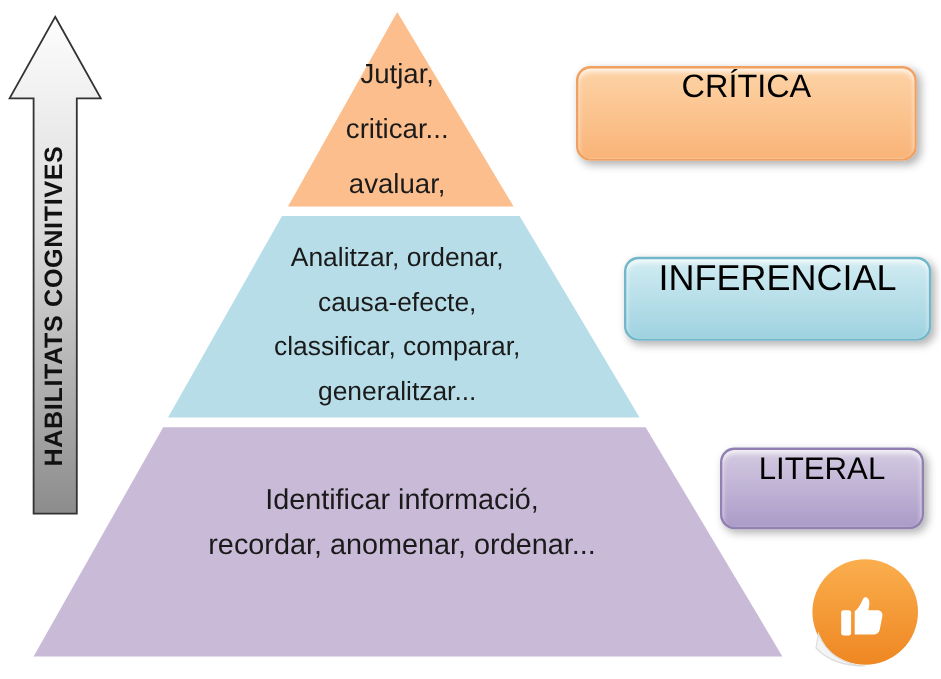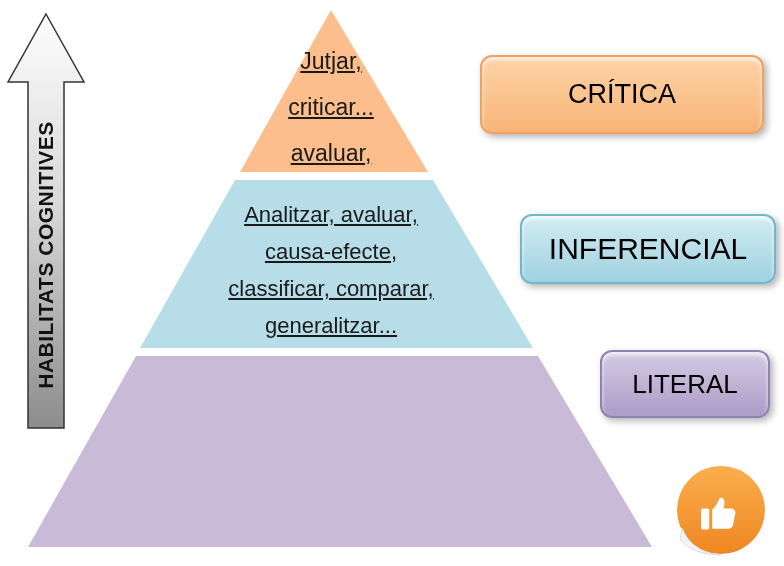--- a/index.html
+++ b/index.html
@@ -8,44 +8,44 @@
     width:784px;height:566px;
     background:#ffffff;
     overflow:hidden;
     font-family:"Liberation Sans", sans-serif;
     color:#1c1c1c;
   }
   #shapes{position:absolute;left:0;top:0;width:784px;height:566px;}
   .level-text{
     position:absolute;
     display:flex;flex-direction:column;align-items:center;
-    text-align:right;color:#1a1a1a;text-decoration:underline;
+    text-align:right;color:#1a1a1a;
   }
   .lt-top{left:191px;top:38px;width:280px;font-size:23px;line-height:46px;}
   .lt-mid{left:171px;top:196px;width:320px;font-size:22px;line-height:37px;}
   .lt-bot{left:125px;top:398px;width:420px;font-size:24px;line-height:38px;}
   .badge{
     position:absolute;
-    display:flex;align-items:center;justify-content:center;
+    display:flex;justify-content:center;
     border-radius:12px;
     color:#000;
     box-shadow:3px 3px 7px rgba(0,0,0,0.30), inset 0 3px 4px rgba(255,255,255,0.75);
   }
   .badge-critica{
     left:480px;top:55px;width:280px;height:75px;font-size:27px;
     background:linear-gradient(#FDD3A6,#F9B478);
     border:2px solid #F0A060;
   }
   .badge-inferencial{
     left:520px;top:214px;width:252px;height:66px;font-size:30px;
     background:linear-gradient(#D2ECF2,#9ED2E0);
     border:2px solid #72B6CA;
   }
   .badge-literal{
-    left:600px;top:350px;width:166px;height:64px;font-size:26px;
+    left:600px;top:373px;width:166px;height:64px;font-size:26px;
     background:linear-gradient(#D4CBE2,#AB9BC8);
     border:2px solid #9180B2;
   }
   .arrow-label{
     position:absolute;
     left:-124px;top:241px;width:340px;height:28px;
     transform:rotate(-90deg);
     transform-origin:center;
     text-align:center;
     font-size:21px;font-weight:bold;color:#111;
@@ -90,26 +90,30 @@
 
   <div class="arrow-label">HABILITATS COGNITIVES</div>
 
   <div class="level-text lt-top">
     <span>Jutjar,</span>
     <span>criticar...</span>
     <span>avaluar,</span>
   </div>
 
   <div class="level-text lt-mid">
-    <span>Analitzar, avaluar,</span>
+    <span>Analitzar, ordenar,</span>
     <span>causa-efecte,</span>
     <span>classificar, comparar,</span>
     <span>generalitzar...</span>
   </div>
 
+  <div class="level-text lt-bot">
+    <span>Identificar informació,</span>
+    <span>recordar, anomenar, ordenar...</span>
+  </div>
 
   <div class="badge badge-critica">
     <span>CRÍTICA</span>
   </div>
   <div class="badge badge-inferencial">
     <span>INFERENCIAL</span>
   </div>
   <div class="badge badge-literal">
     <span>LITERAL</span>
   </div>

